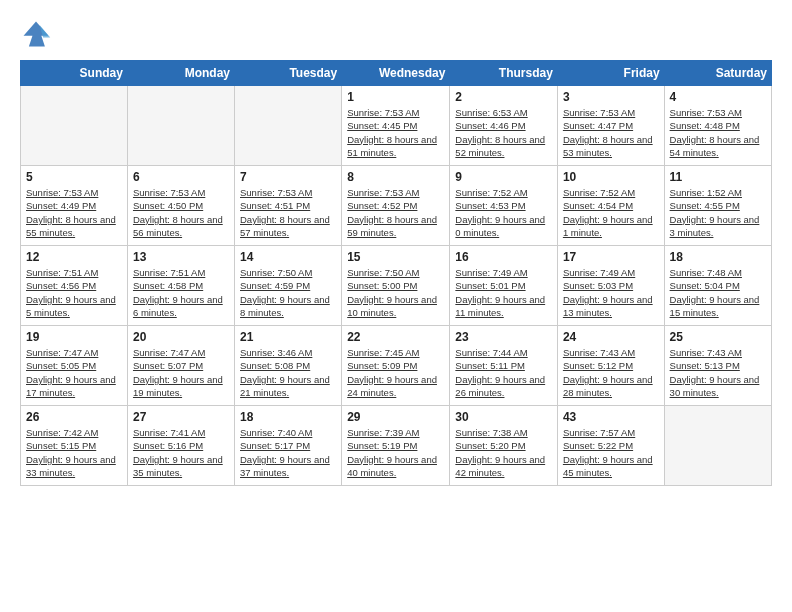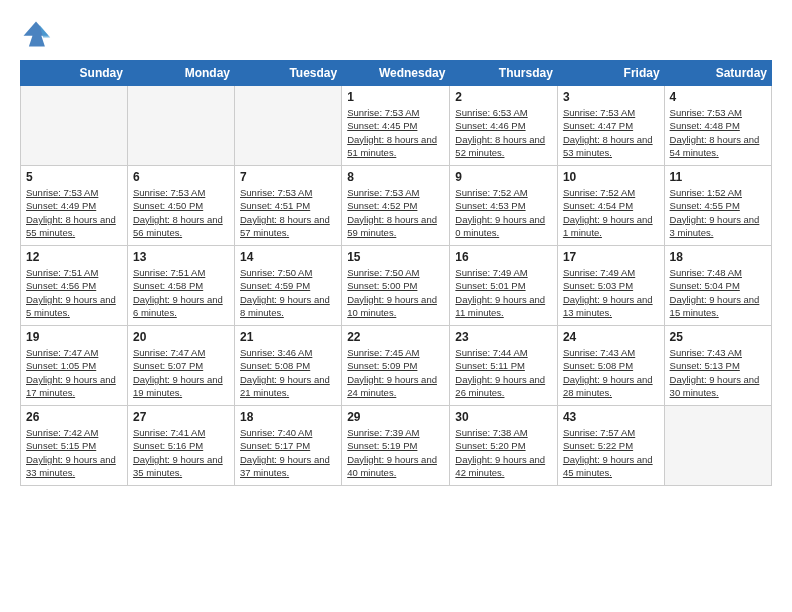--- a/index.html
+++ b/index.html
@@ -264,21 +264,21 @@
             <div class="day-info">Sunrise: 7:48 AM
 Sunset: 5:04 PM
 Daylight: 9 hours
 and 15 minutes.</div>
           </td>
         </tr>
         <tr>
           <td>
             <div class="day-num">19</div>
             <div class="day-info">Sunrise: 7:47 AM
-Sunset: 1:05 PM
+Sunset: 5:05 PM
 Daylight: 9 hours
 and 17 minutes.</div>
           </td>
           <td>
             <div class="day-num">20</div>
             <div class="day-info">Sunrise: 7:47 AM
 Sunset: 5:07 PM
 Daylight: 9 hours
 and 19 minutes.</div>
           </td>
@@ -299,21 +299,21 @@
           <td>
             <div class="day-num">23</div>
             <div class="day-info">Sunrise: 7:44 AM
 Sunset: 5:11 PM
 Daylight: 9 hours
 and 26 minutes.</div>
           </td>
           <td>
             <div class="day-num">24</div>
             <div class="day-info">Sunrise: 7:43 AM
-Sunset: 5:08 PM
+Sunset: 5:12 PM
 Daylight: 9 hours
 and 28 minutes.</div>
           </td>
           <td>
             <div class="day-num">25</div>
             <div class="day-info">Sunrise: 7:43 AM
 Sunset: 5:13 PM
 Daylight: 9 hours
 and 30 minutes.</div>
           </td>

